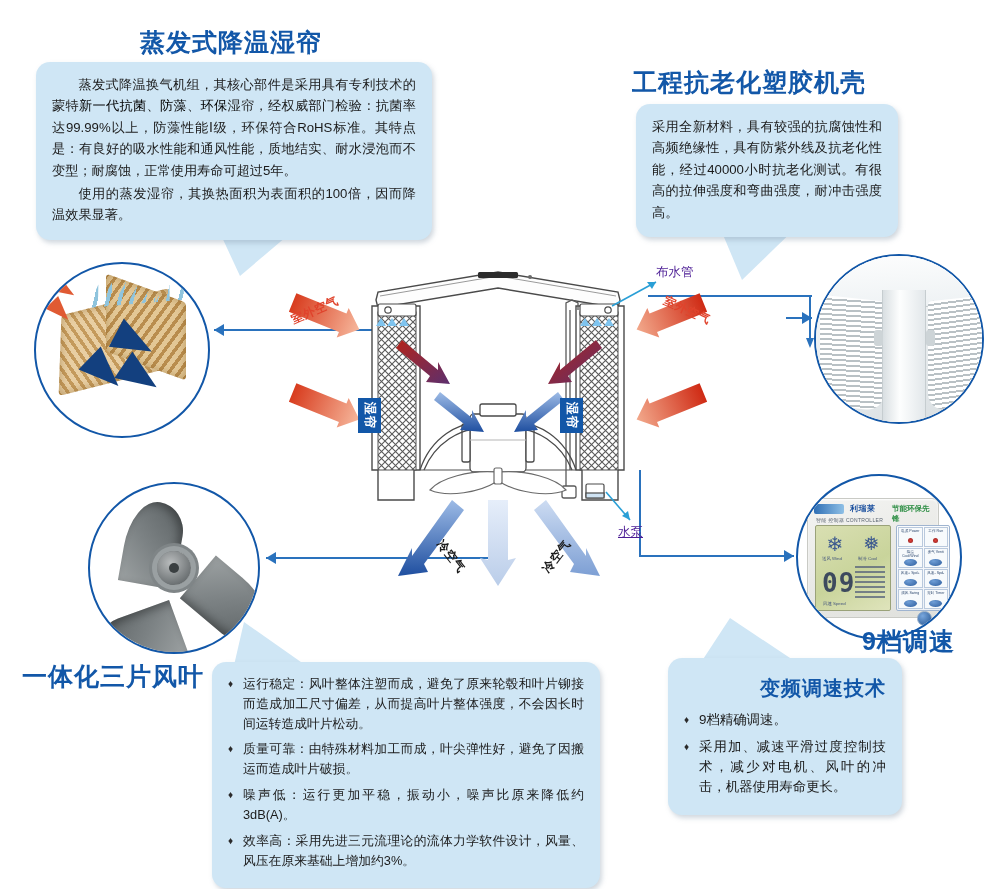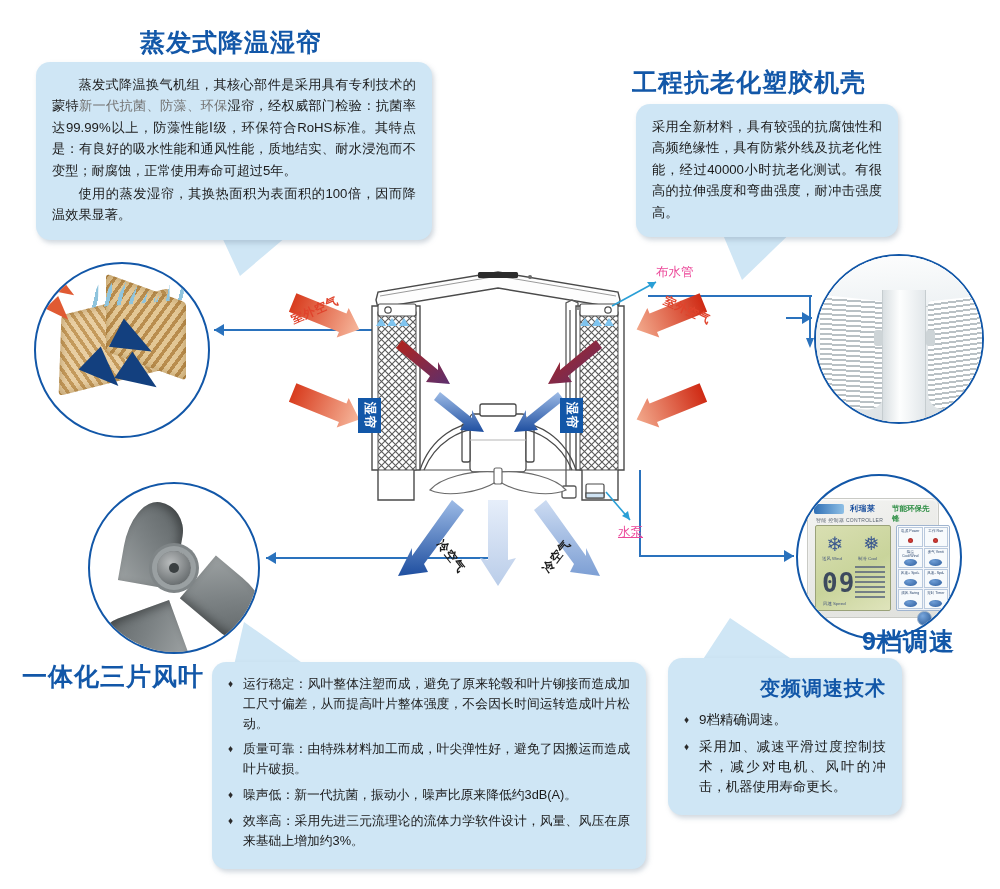--- a/index.html
+++ b/index.html
@@ -36,35 +36,35 @@
     background: #cfe6f5;
     border-radius: 14px;
     padding: 12px 16px;
     color: #1b1b1b;
     font-size: 13.2px;
     line-height: 1.62;
     text-align: justify;
     box-shadow: 2px 3px 5px rgba(120,140,160,.35);
   }
   .bubble p { margin: 0 0 2px 0; text-indent: 2em; }
-  .bubble .hl { color: #737373; }
+  .bubble .hl { color: #000000; }
 
   
   .tail { position: absolute; overflow: visible; }
 
   #bubble-pad {
     left: 36px; top: 62px; width: 396px; min-height: 162px;
   }
   #bubble-case {
     left: 636px; top: 104px; width: 262px;
   }
   #bubble-case p { text-indent: 0; }
 
   #bubble-blade {
-    left: 212px; top: 662px; width: 434px;
+    left: 212px; top: 662px; width: 388px;
   }
   #bubble-speed {
     left: 668px; top: 658px; width: 234px;
   }
   #bubble-speed .bt {
     color: #1257a8; font-size: 20px; font-weight: 700;
     text-align: right; margin: 2px 0 6px 0; text-indent: 0;
     letter-spacing: 1px;
   }
 
@@ -309,21 +309,21 @@
   .air-lbl.pad-lbl {
     color: #ffffff;
     background: #1257a8;
     font-size: 12.5px;
     padding: 3px 4px;
     letter-spacing: 1px;
   }
   .plain-lbl {
     position: absolute;
     font-size: 12.5px;
-    color: #ec4899;
+    color: #4c1d95;
     white-space: nowrap;
   }
 </style>
 </head>
 <body>
 
 <div id="page">
 
   <svg id="machine" viewBox="0 0 1000 889" preserveAspectRatio="none">
     <defs>
@@ -611,21 +611,21 @@
     <p>采用全新材料，具有较强的抗腐蚀性和高频绝缘性，具有防紫外线及抗老化性能，经过40000小时抗老化测试。有很高的拉伸强度和弯曲强度，耐冲击强度高。</p>
   </div>
 
   <svg class="tail" style="left:222px; top:620px; width:110px; height:56px;" viewBox="0 0 110 56">
     <path d="M10 54 L96 54 L22 2 Z" fill="#cfe6f5"></path>
   </svg>
   <div class="bubble" id="bubble-blade">
     <ul class="blist">
       <li>运行稳定：风叶整体注塑而成，避免了原来轮毂和叶片铆接而造成加工尺寸偏差，从而提高叶片整体强度，不会因长时间运转造成叶片松动。</li>
       <li>质量可靠：由特殊材料加工而成，叶尖弹性好，避免了因搬运而造成叶片破损。</li>
-      <li>噪声低：新一代抗菌，振动小，噪声比原来降低约3dB(A)。</li>
+      <li>噪声低：运行更加平稳，振动小，噪声比原来降低约3dB(A)。</li>
       <li>效率高：采用先进三元流理论的流体力学软件设计，风量、风压在原来基础上增加约3%。</li>
     </ul>
   </div>
 
   <svg class="tail" style="left:690px; top:616px; width:126px; height:56px;" viewBox="0 0 126 56">
     <path d="M6 54 L118 54 L40 2 Z" fill="#cfe6f5"></path>
   </svg>
   <div class="bubble" id="bubble-speed">
     <p class="bt">变频调速技术</p>
     <ul class="blist">

